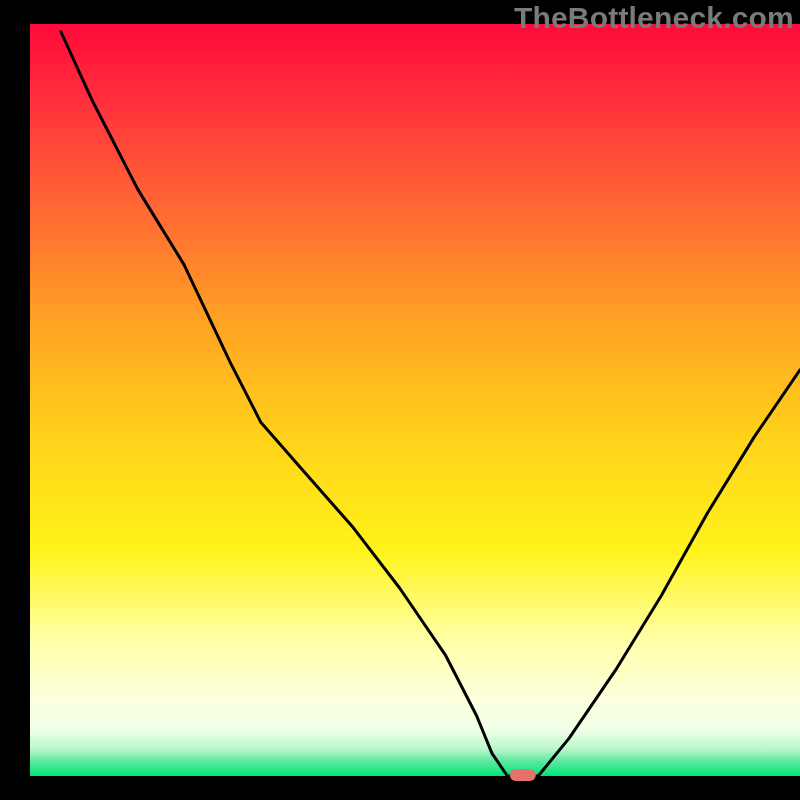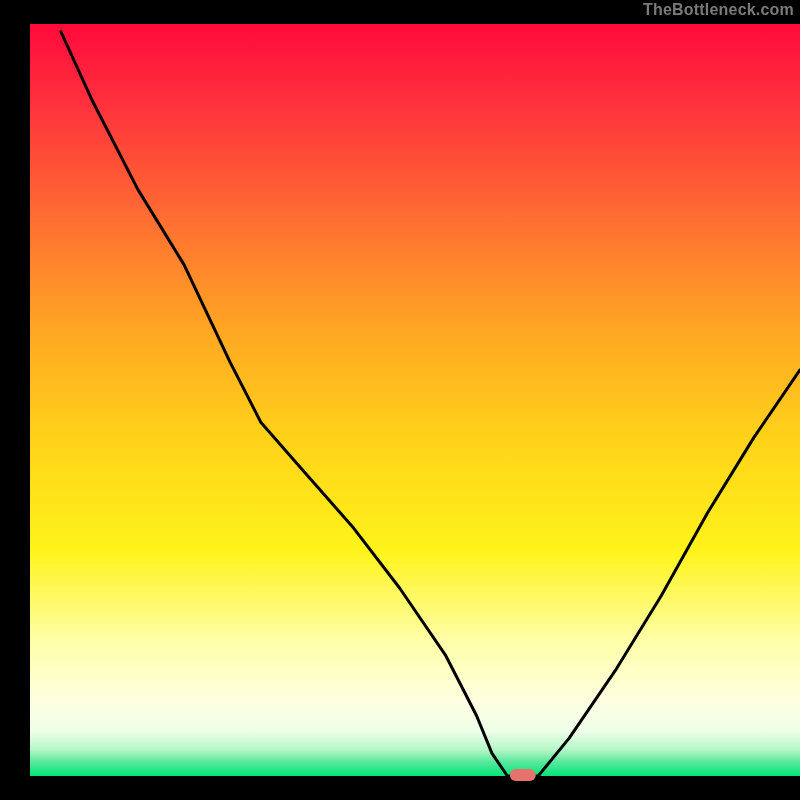--- a/index.html
+++ b/index.html
@@ -16,21 +16,21 @@
     height: 800px;
   }
   svg {
     display: block;
   }
   .watermark {
     position: absolute;
     top: 1px;
     right: 6px;
     font-family: Arial, Helvetica, sans-serif;
-    font-size: 16px;
+    font-size: 30px;
     font-weight: bold;
     color: #7a7a7a;
     letter-spacing: 0.2px;
     margin-left: 24px;
   }
 </style>
 </head>
 <body>
 <div class="wrap">
 

